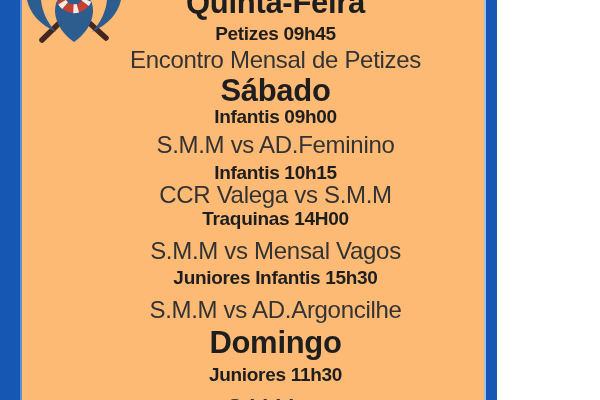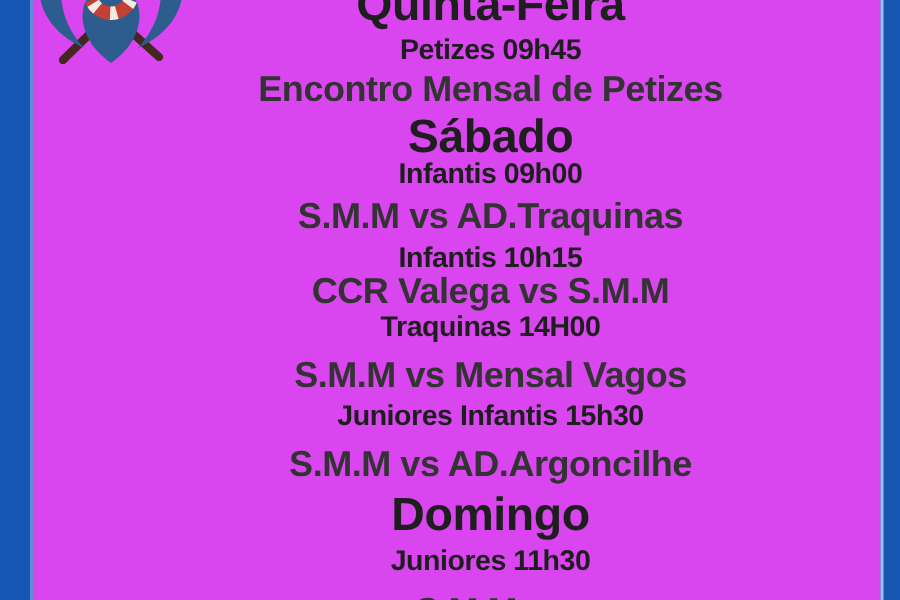--- a/index.html
+++ b/index.html
@@ -3,22 +3,22 @@
 <meta charset="utf-8">
 <style>
   html, body { margin: 0; padding: 0; }
   body {
     width: 600px; height: 400px;
     font-family: "Liberation Sans", sans-serif;
     background: #ffffff;
   }
   .card {
     position: relative;
-    width: 600px; height: 400px;
-    background: #d946ef;
+    width: 497px; height: 400px;
+    background: #fdba74;
     overflow: hidden;
   }
   
   .border-left {
     position: absolute; left: 0; top: 0; bottom: 0; width: 20px;
     background: #1557b2;
     border-right: 2px solid #5d8fd6;
   }
   .border-right {
     position: absolute; right: 0; top: 0; bottom: 0; width: 11px;
@@ -36,21 +36,21 @@
     left: 22px; right: 12px;
     padding-left: 44px;
     text-align: center;
     white-space: nowrap;
     line-height: 1;
     letter-spacing: -0.3px;
     color: #1e1e1e;
   }
   .line.day   { font-size: 31px; font-weight: 700; }
   .line.event { font-size: 19px; font-weight: 700; }
-  .line.match { font-size: 24px; font-weight: 700; color: #333333; }
+  .line.match { font-size: 24px; font-weight: 400; color: #333333; }
 </style>
 </head>
 <body>
 
 <div class="card">
 
   <div class="border-left"></div>
   <div class="border-right"></div>
 
   <svg class="logo" viewBox="0 0 98 44">
@@ -72,21 +72,21 @@
       <path d="M36,0 A14 14 0 0 0 62,0" fill="none" stroke-width="9" stroke-dasharray="4.5 9" stroke-dashoffset="-2.5" stroke="#f2ece4"></path>
     </g>
   </svg>
 
   <div>
     <div class="line day" style="top:-13px">Quinta-Feira</div>
     <div class="line event" style="top:24px">Petizes 09h45</div>
     <div class="line match" style="top:48px">Encontro Mensal de Petizes</div>
     <div class="line day" style="top:75px">Sábado</div>
     <div class="line event" style="top:107px">Infantis 09h00</div>
-    <div class="line match" style="top:133px">S.M.M vs AD.Traquinas</div>
+    <div class="line match" style="top:133px">S.M.M vs AD.Feminino</div>
     <div class="line event" style="top:163px">Infantis 10h15</div>
     <div class="line match" style="top:183px">CCR Valega vs S.M.M</div>
     <div class="line event" style="top:209px">Traquinas 14H00</div>
     <div class="line match" style="top:239px">S.M.M vs Mensal Vagos</div>
     <div class="line event" style="top:268px">Juniores Infantis 15h30</div>
     <div class="line match" style="top:298px">S.M.M vs AD.Argoncilhe</div>
     <div class="line day" style="top:327px">Domingo</div>
     <div class="line event" style="top:365px">Juniores 11h30</div>
     <div class="line match" style="top:396px">S.M.M vs</div>
   </div>

